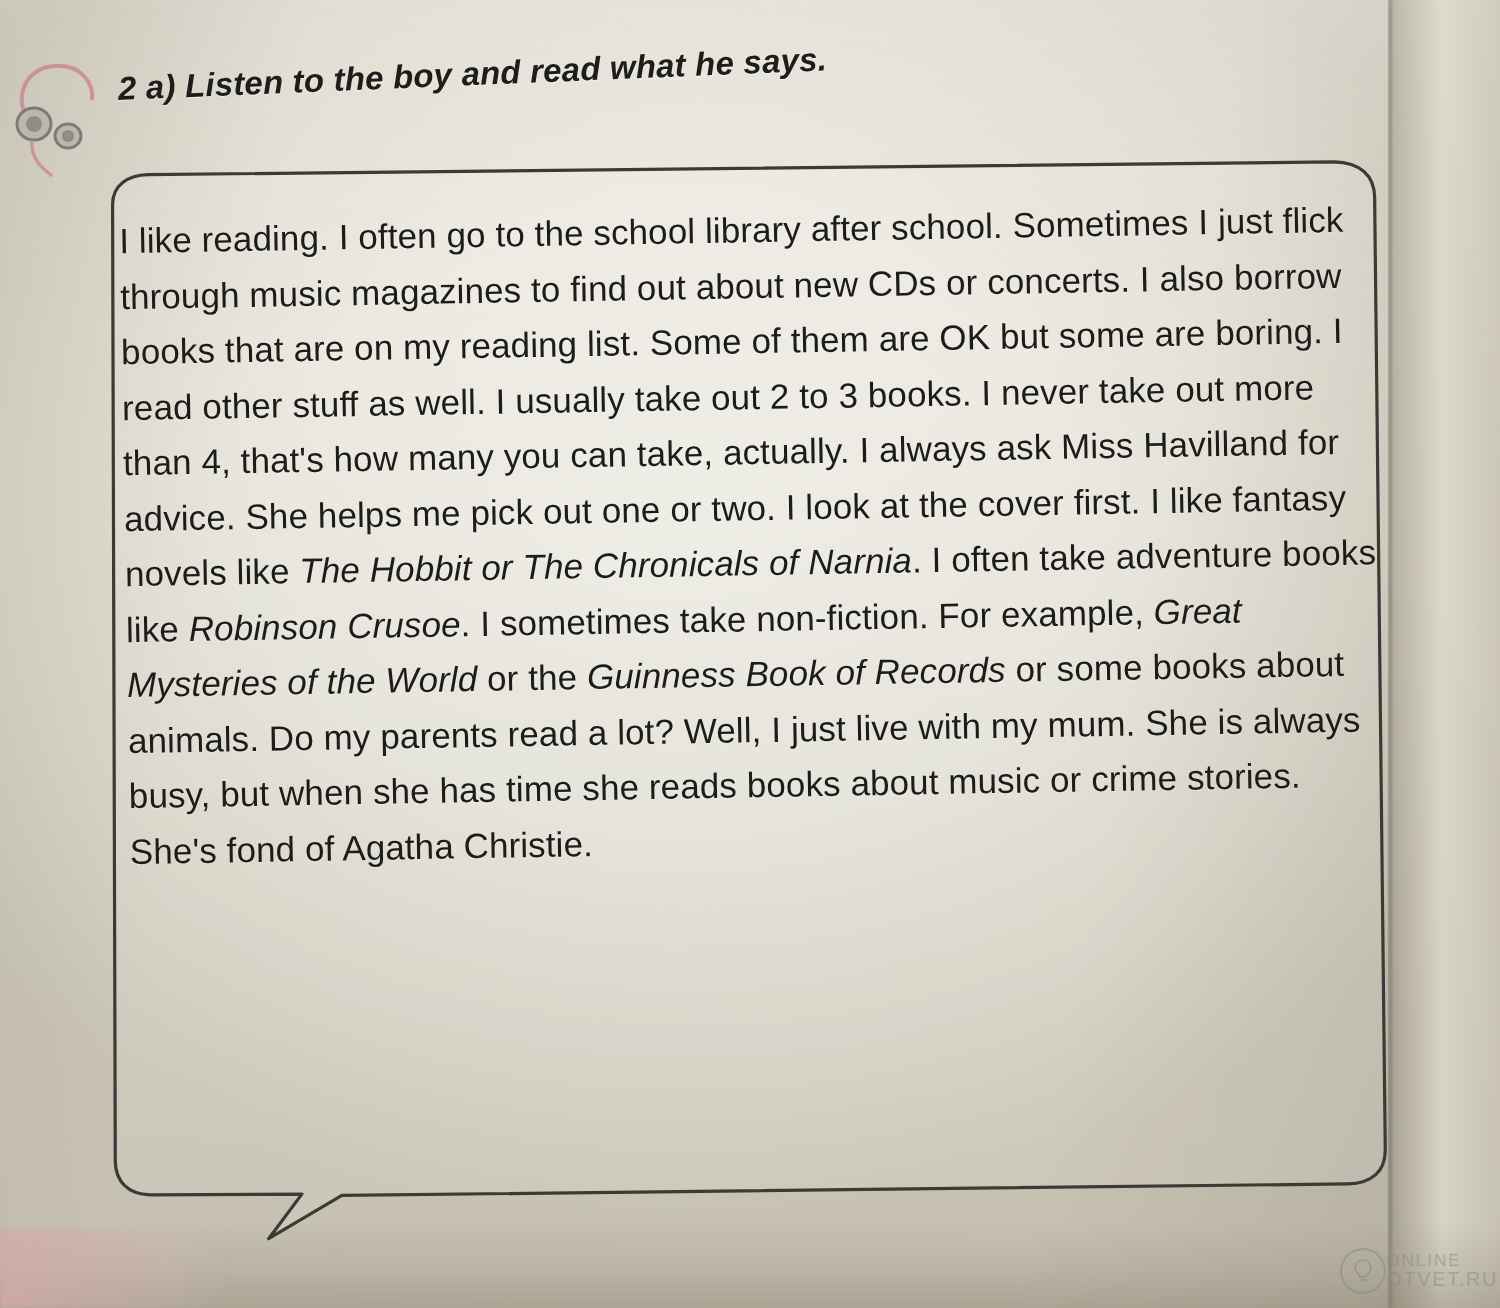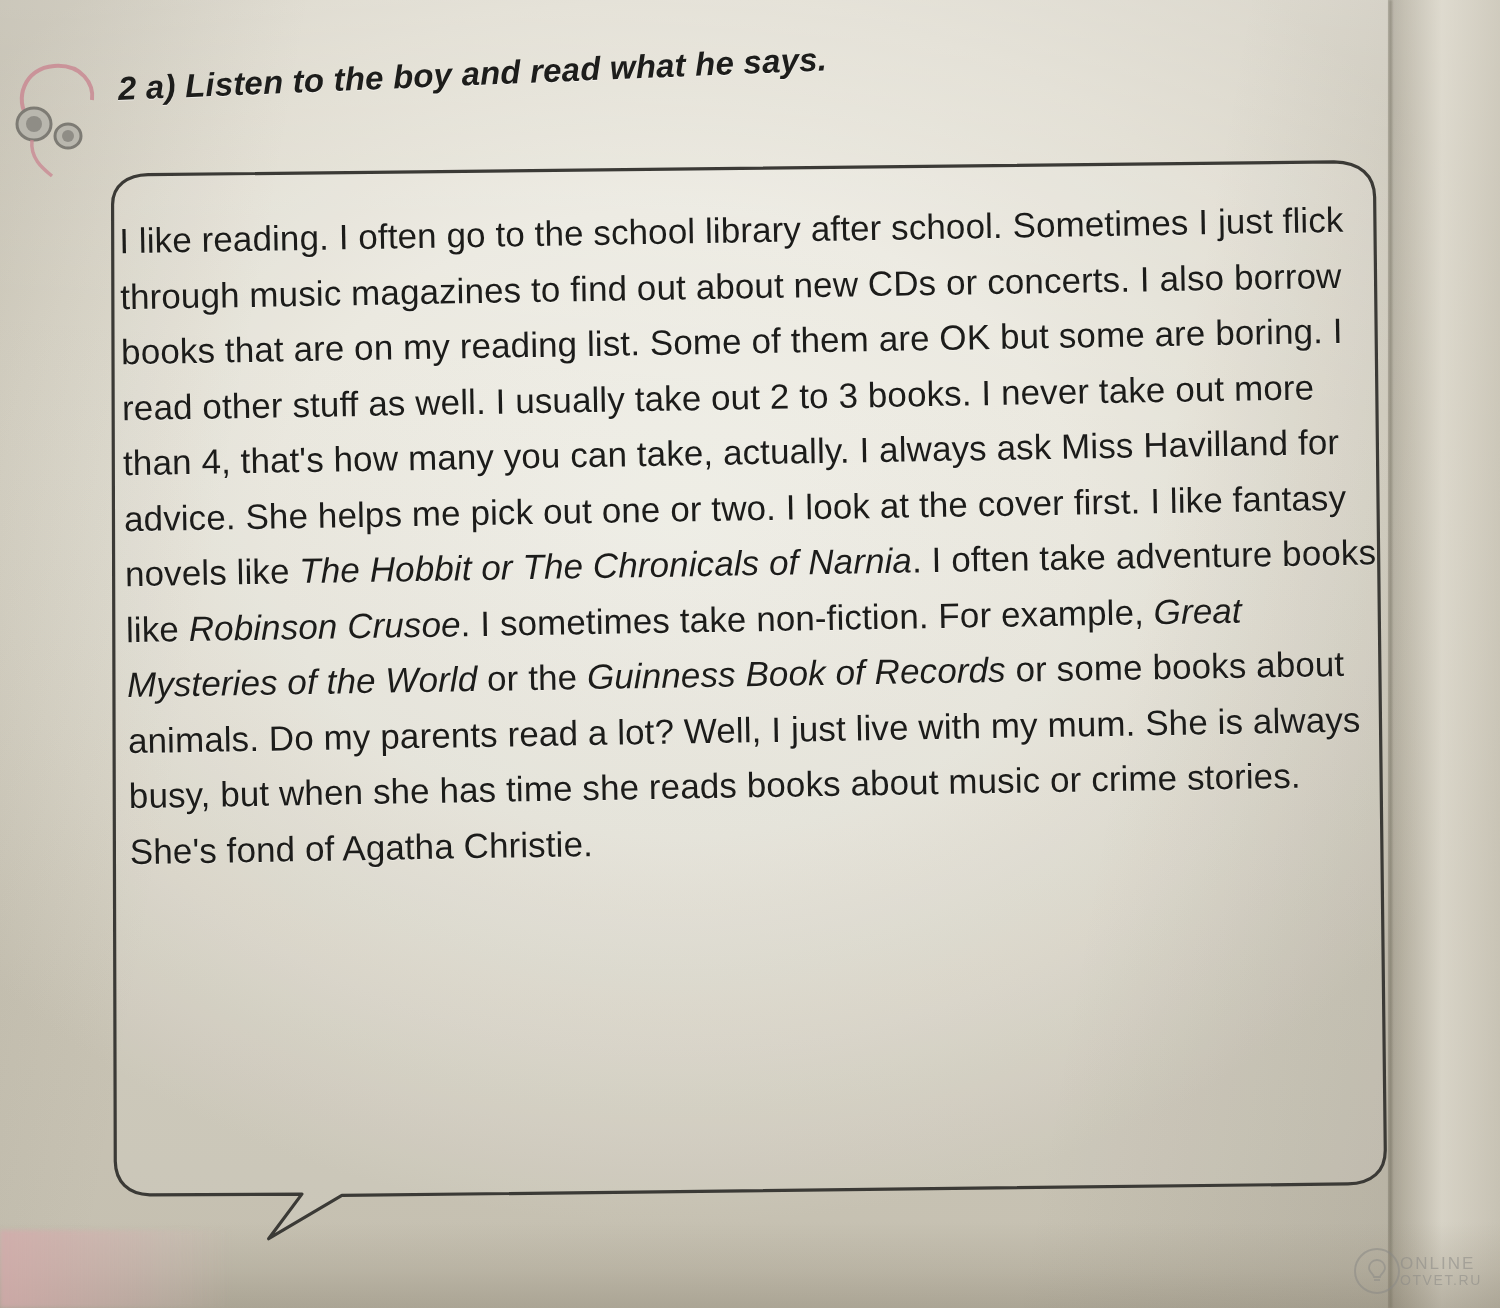--- a/index.html
+++ b/index.html
@@ -124,21 +124,21 @@
     color: #1c1c1a;
     letter-spacing: 0.1px;
     text-shadow: 0 1px 1px rgba(255,255,255,0.35);
   }
   #bubble-text em {
     font-style: italic;
   }
   
   #watermark {
     position: absolute;
-    right: 18px;
+    right: 2px;
     bottom: 14px;
     display: flex;
     align-items: center;
     opacity: 0.55;
   }
   #watermark .wm-circle {
     width: 42px;
     height: 42px;
     border-radius: 50%;
     border: 2px solid #8b8a86;
@@ -146,21 +146,21 @@
     align-items: center;
     justify-content: center;
   }
   #watermark .wm-text {
     line-height: 1.05;
     color: #8b8a86;
     font-size: 17px;
     letter-spacing: 2px;
   }
   #watermark .wm-text .wm-l2 {
-    font-size: 14px;
+    font-size: 20px;
     letter-spacing: 1.6px;
     text-align: center;
   }
 </style>
 </head>
 <body>
 
 <div id="page">
 
   <div id="paper-shade"></div>

